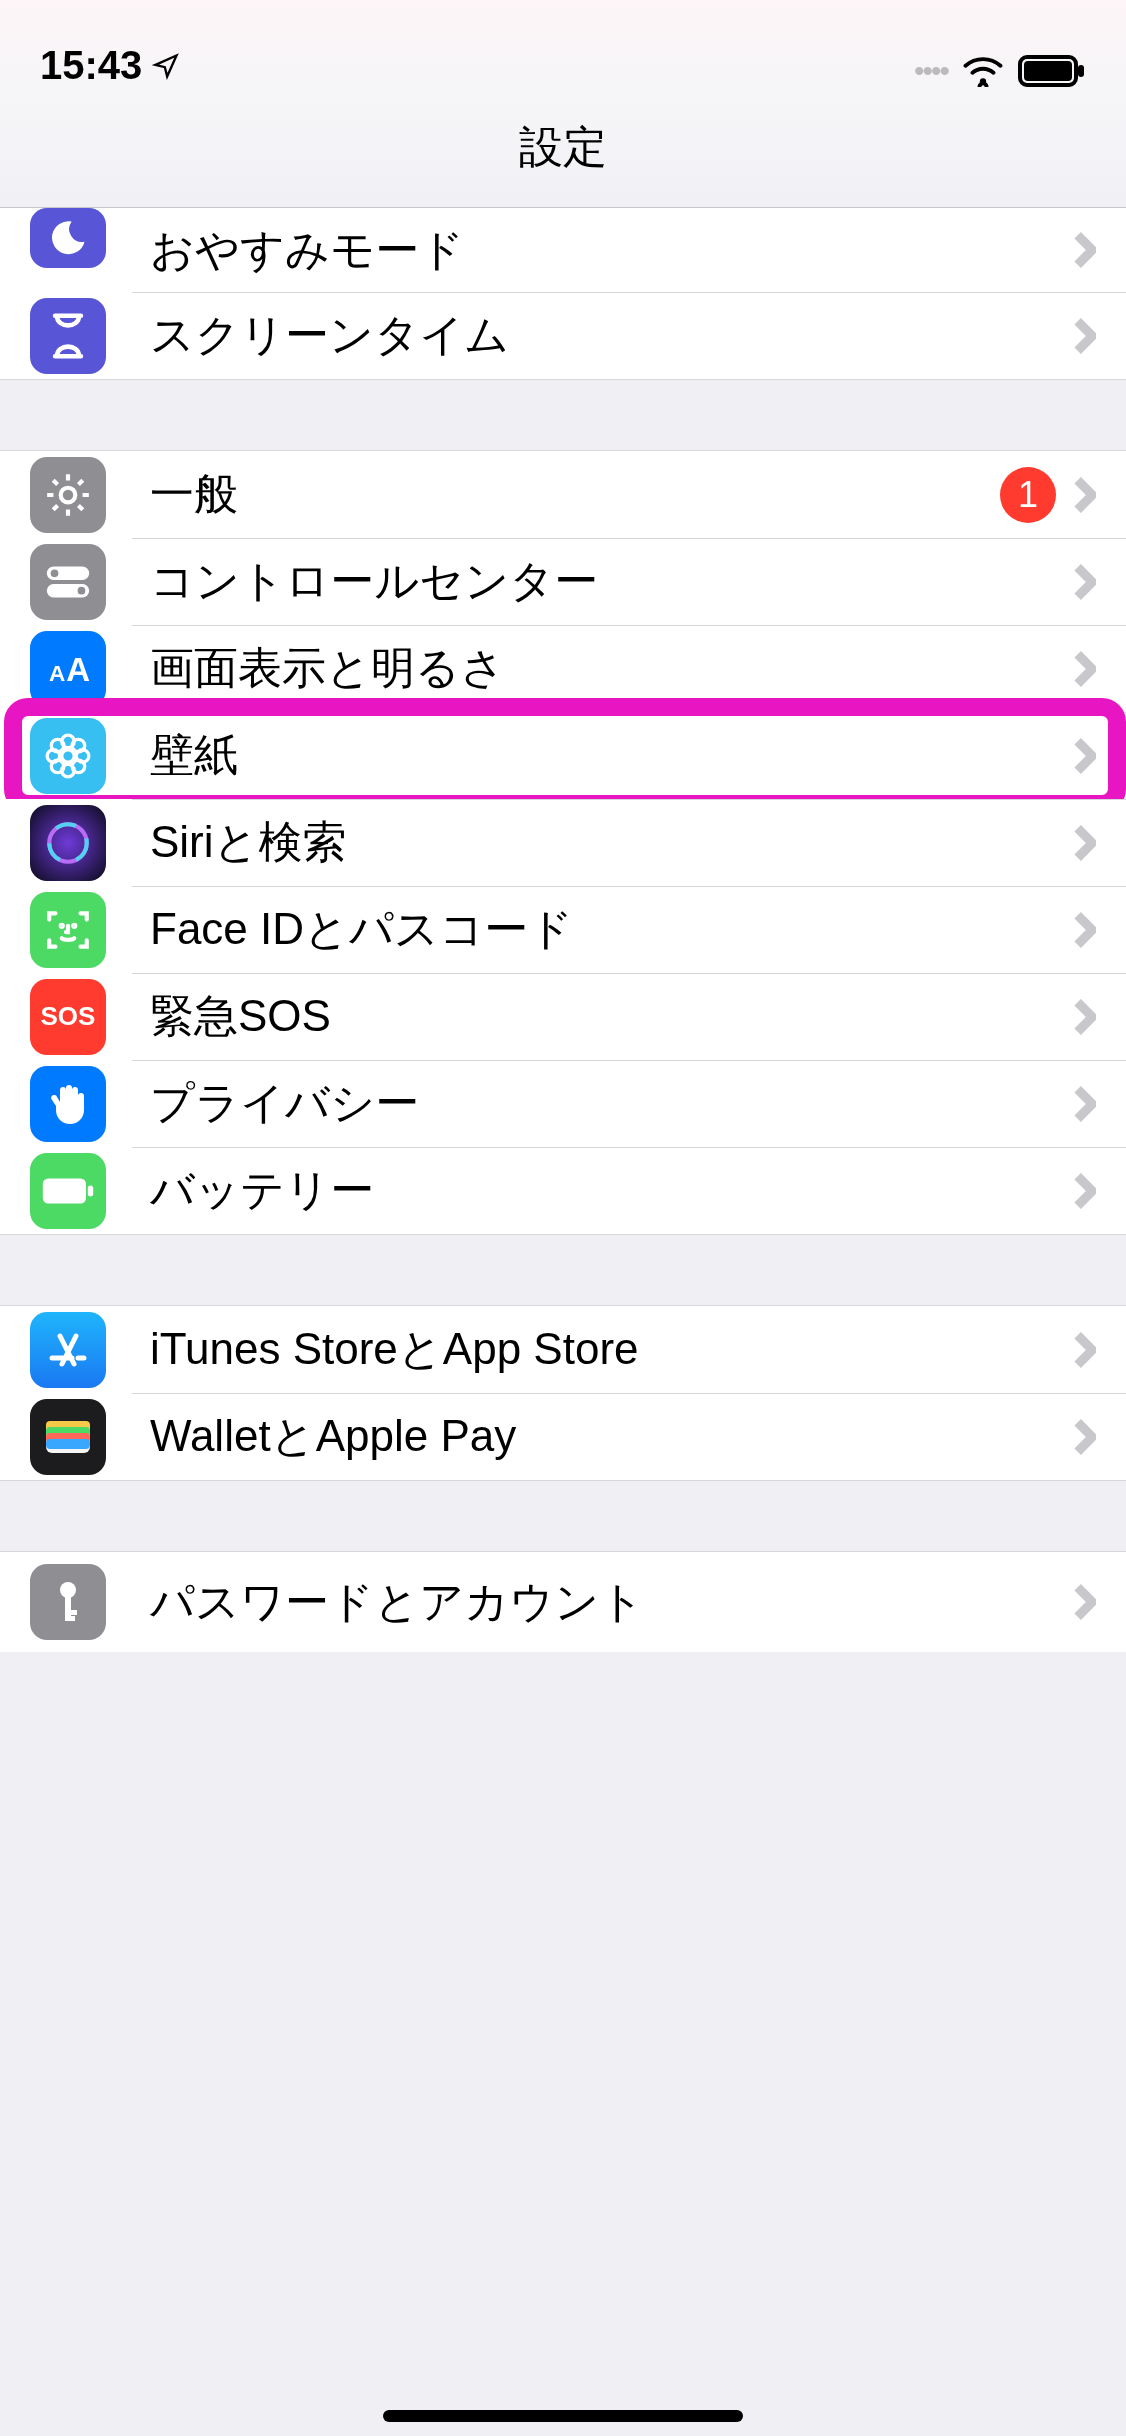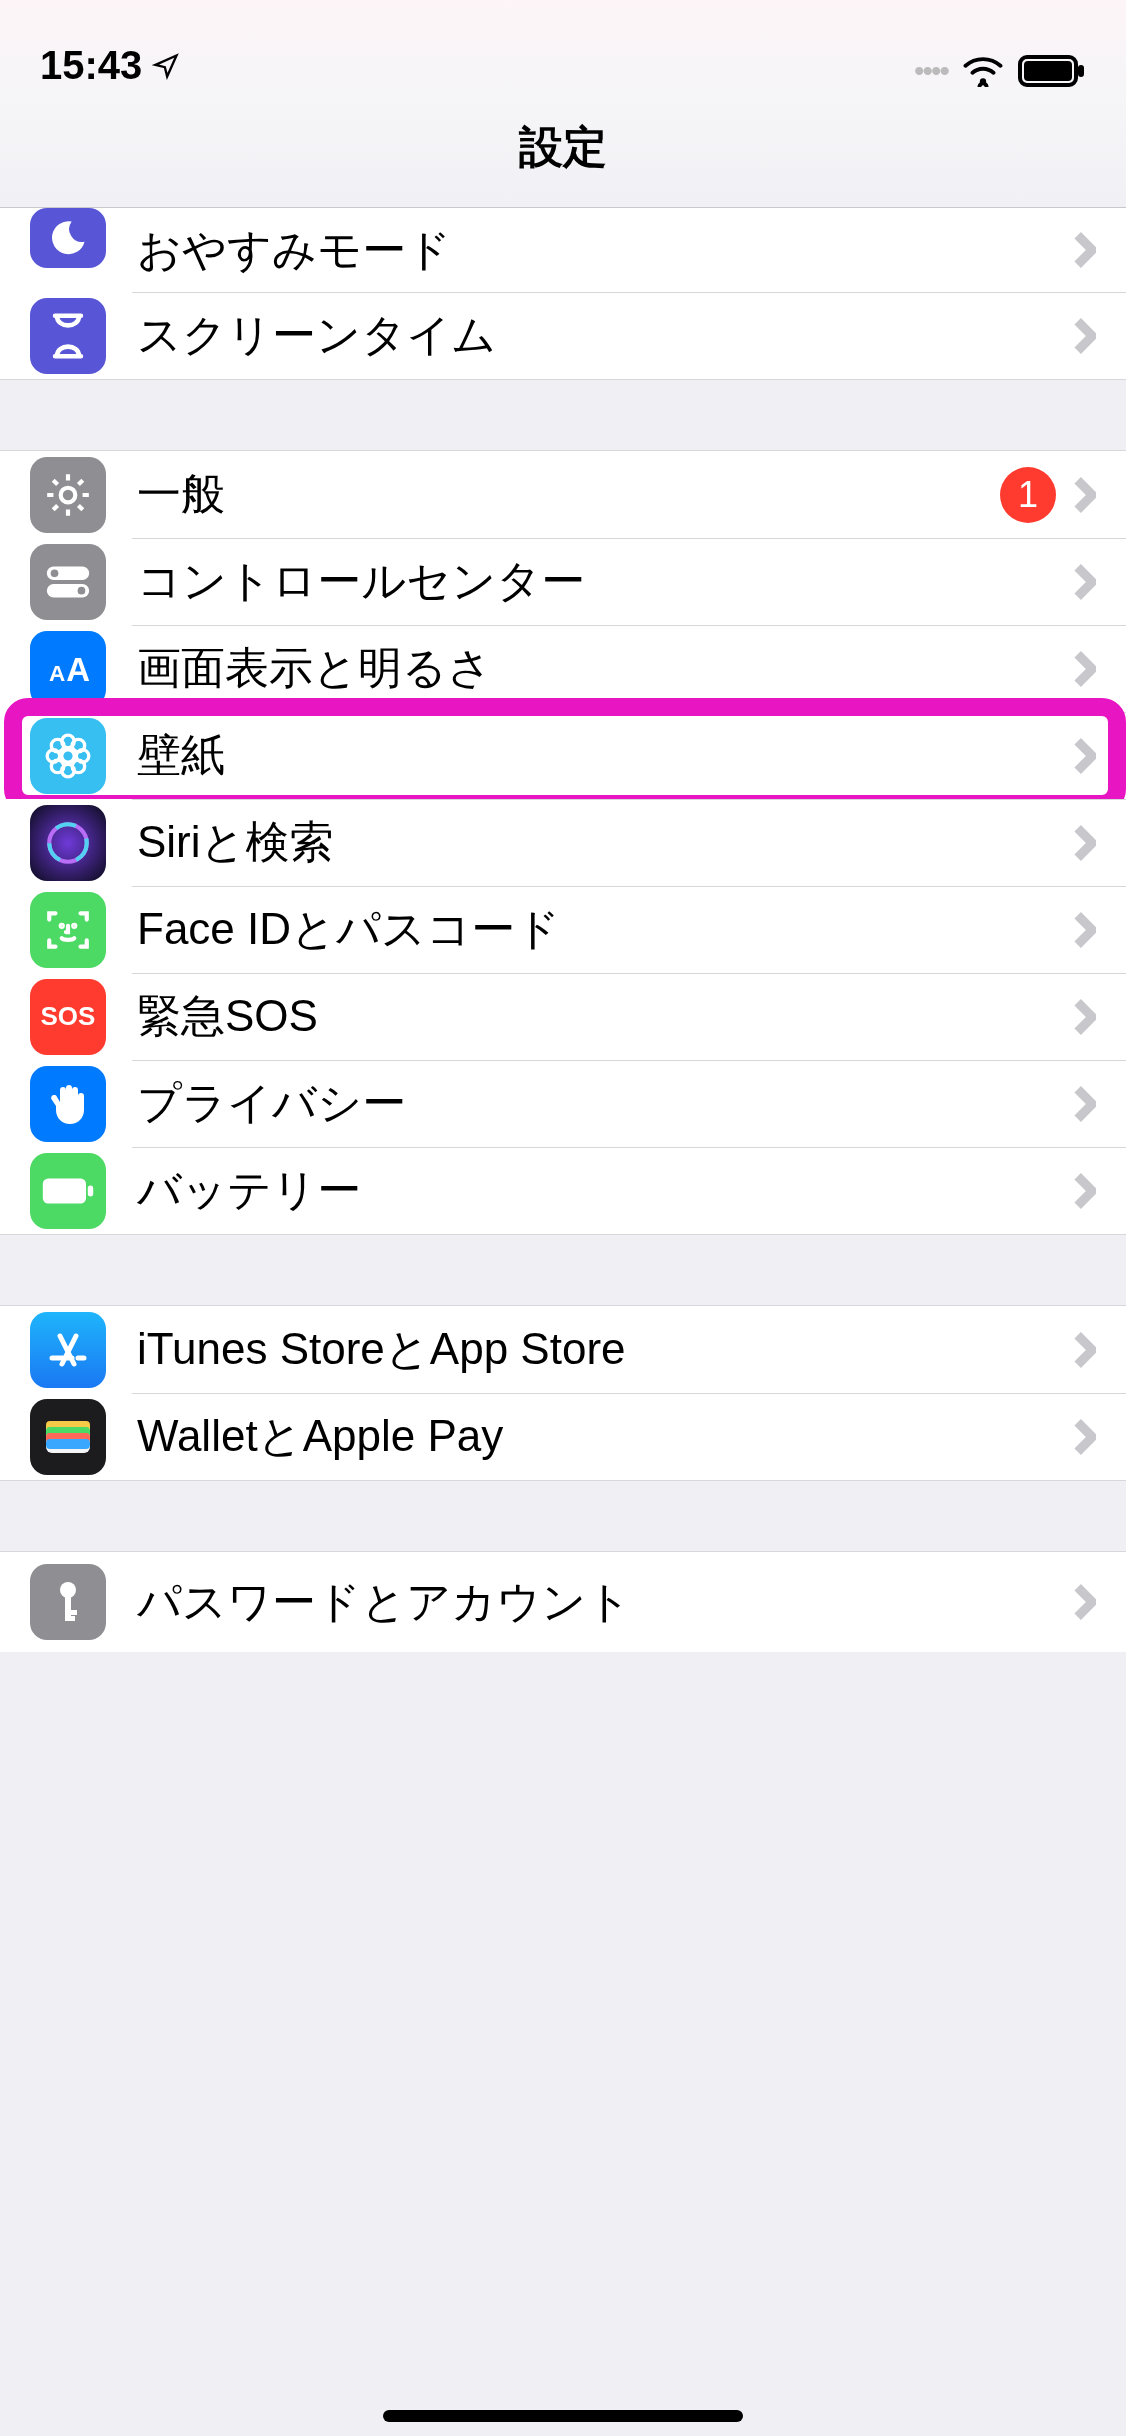--- a/index.html
+++ b/index.html
@@ -25,21 +25,21 @@
   .battery-icon { width: 68px; height: 32px; }
   .loc-icon { width: 28px; height: 28px; }
   .nav-bar {
     height: 120px;
     display: flex;
     align-items: center;
     justify-content: center;
     background: linear-gradient(to bottom, #f6f5f8, #f1f0f4);
     border-bottom: 1px solid #c8c8cc;
     font-size: 44px;
-    font-weight: 700;
+    font-weight: 400;
     color: #000;
     text-align: center;
   }
   .list { background: #fff; }
   .group-gap { height: 72px; background: #efeff4; border-top:1px solid #d8d8dc; border-bottom:1px solid #d8d8dc; }
   .row {
     display: flex;
     align-items: center;
     height: 87px;
     padding: 0 30px 0 30px;
@@ -48,21 +48,21 @@
   }
   .sep {
     position:absolute; left:132px; right:0; top:0; height:1px; background:#d8d8dc;
   }
   .icon-box {
     width: 76px; height: 76px;
     border-radius: 17px;
     display:flex; align-items:center; justify-content:center;
     flex-shrink:0;
   }
-  .label { flex:1; margin-left: 31px; font-size: 44px; color:#000; }
+  .label { flex:1; margin-left: 44px; font-size: 44px; color:#000; }
   .badge {
     width: 56px; height: 56px; border-radius: 50%;
     background:#ff3b30; color:#fff; font-size:36px;
     display:flex; align-items:center; justify-content:center;
     margin-right: 18px;
   }
   .chev { width: 22px; height: 38px; flex-shrink:0; }
   .chev polyline { stroke:#c7c7cc; stroke-width:5; fill:none; }
   .highlight {
     position: relative;

